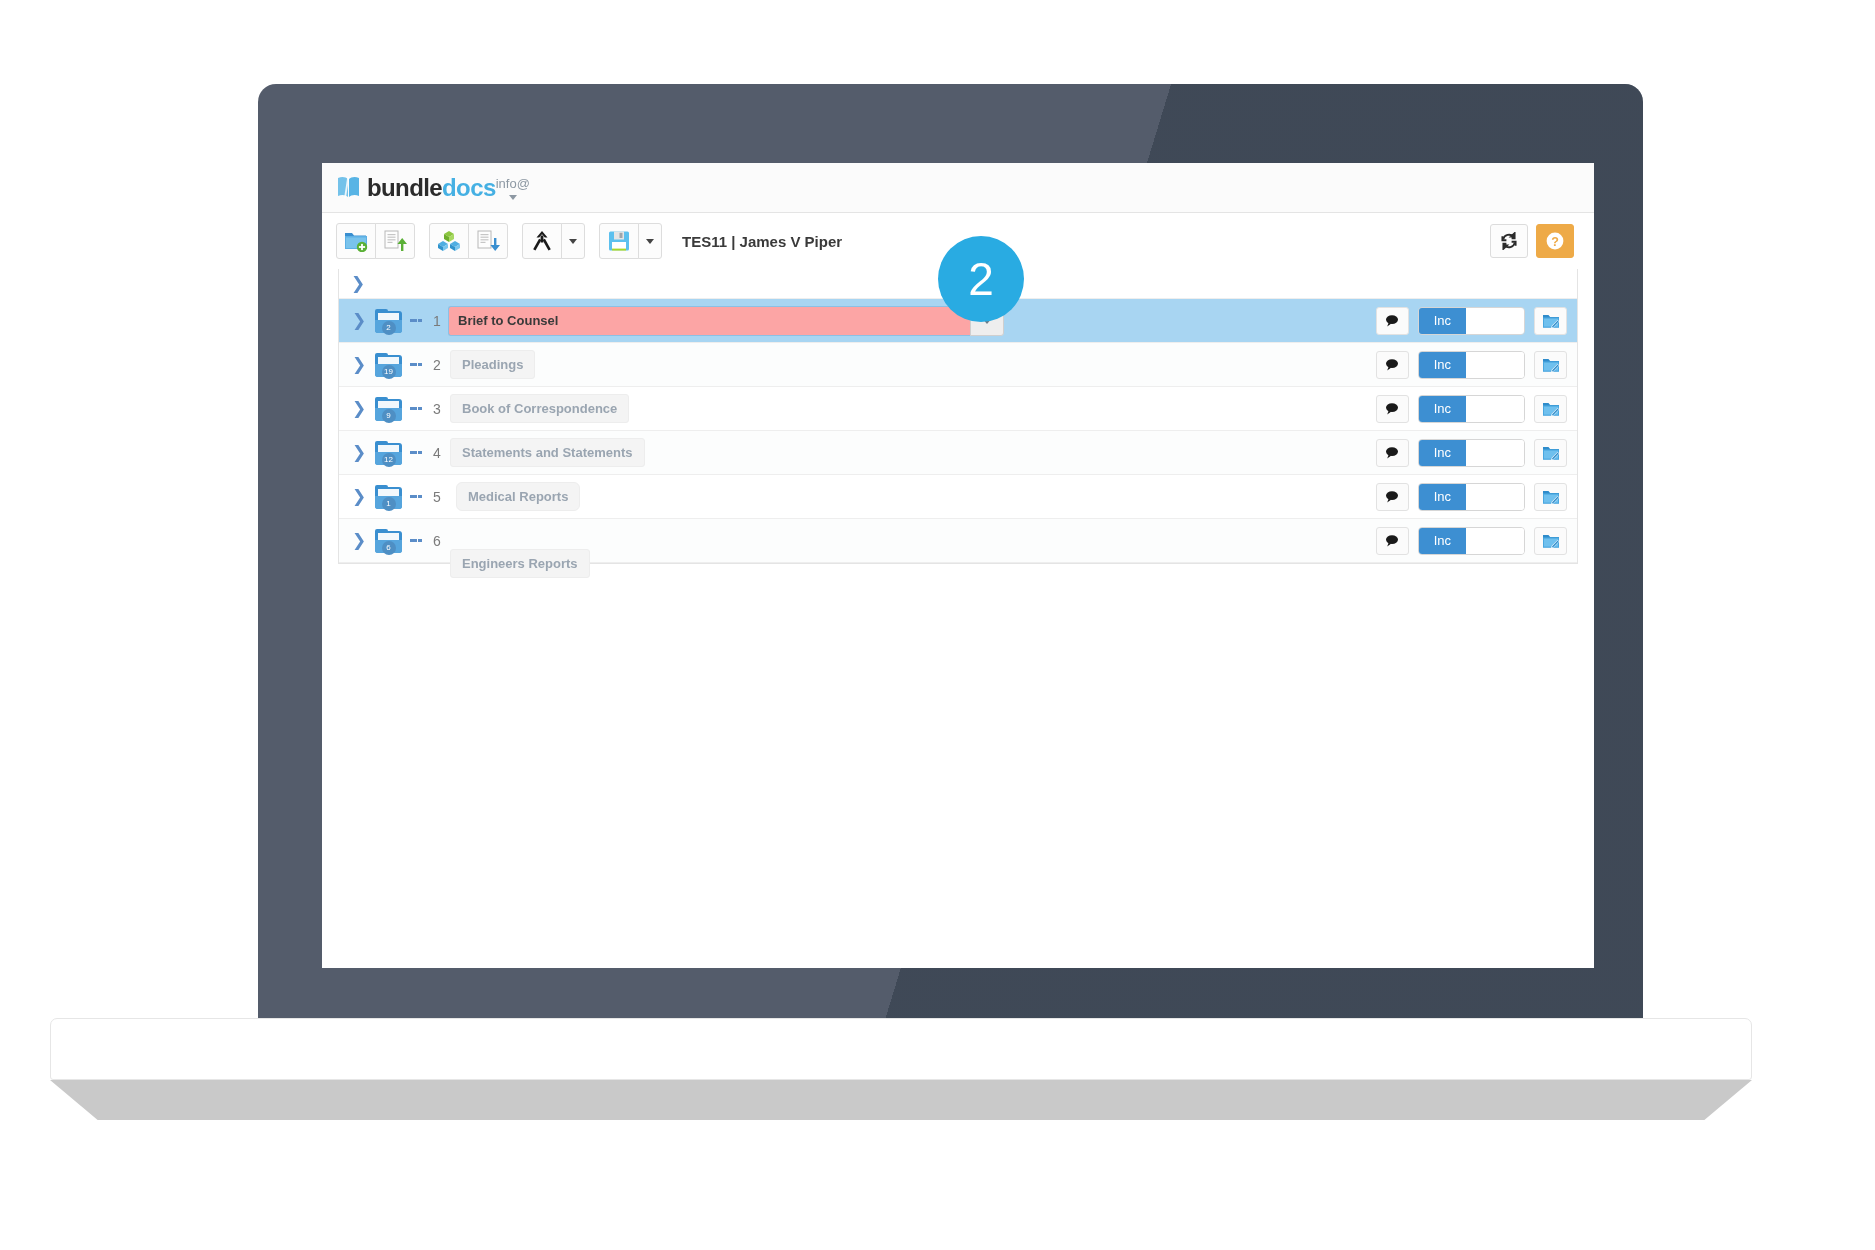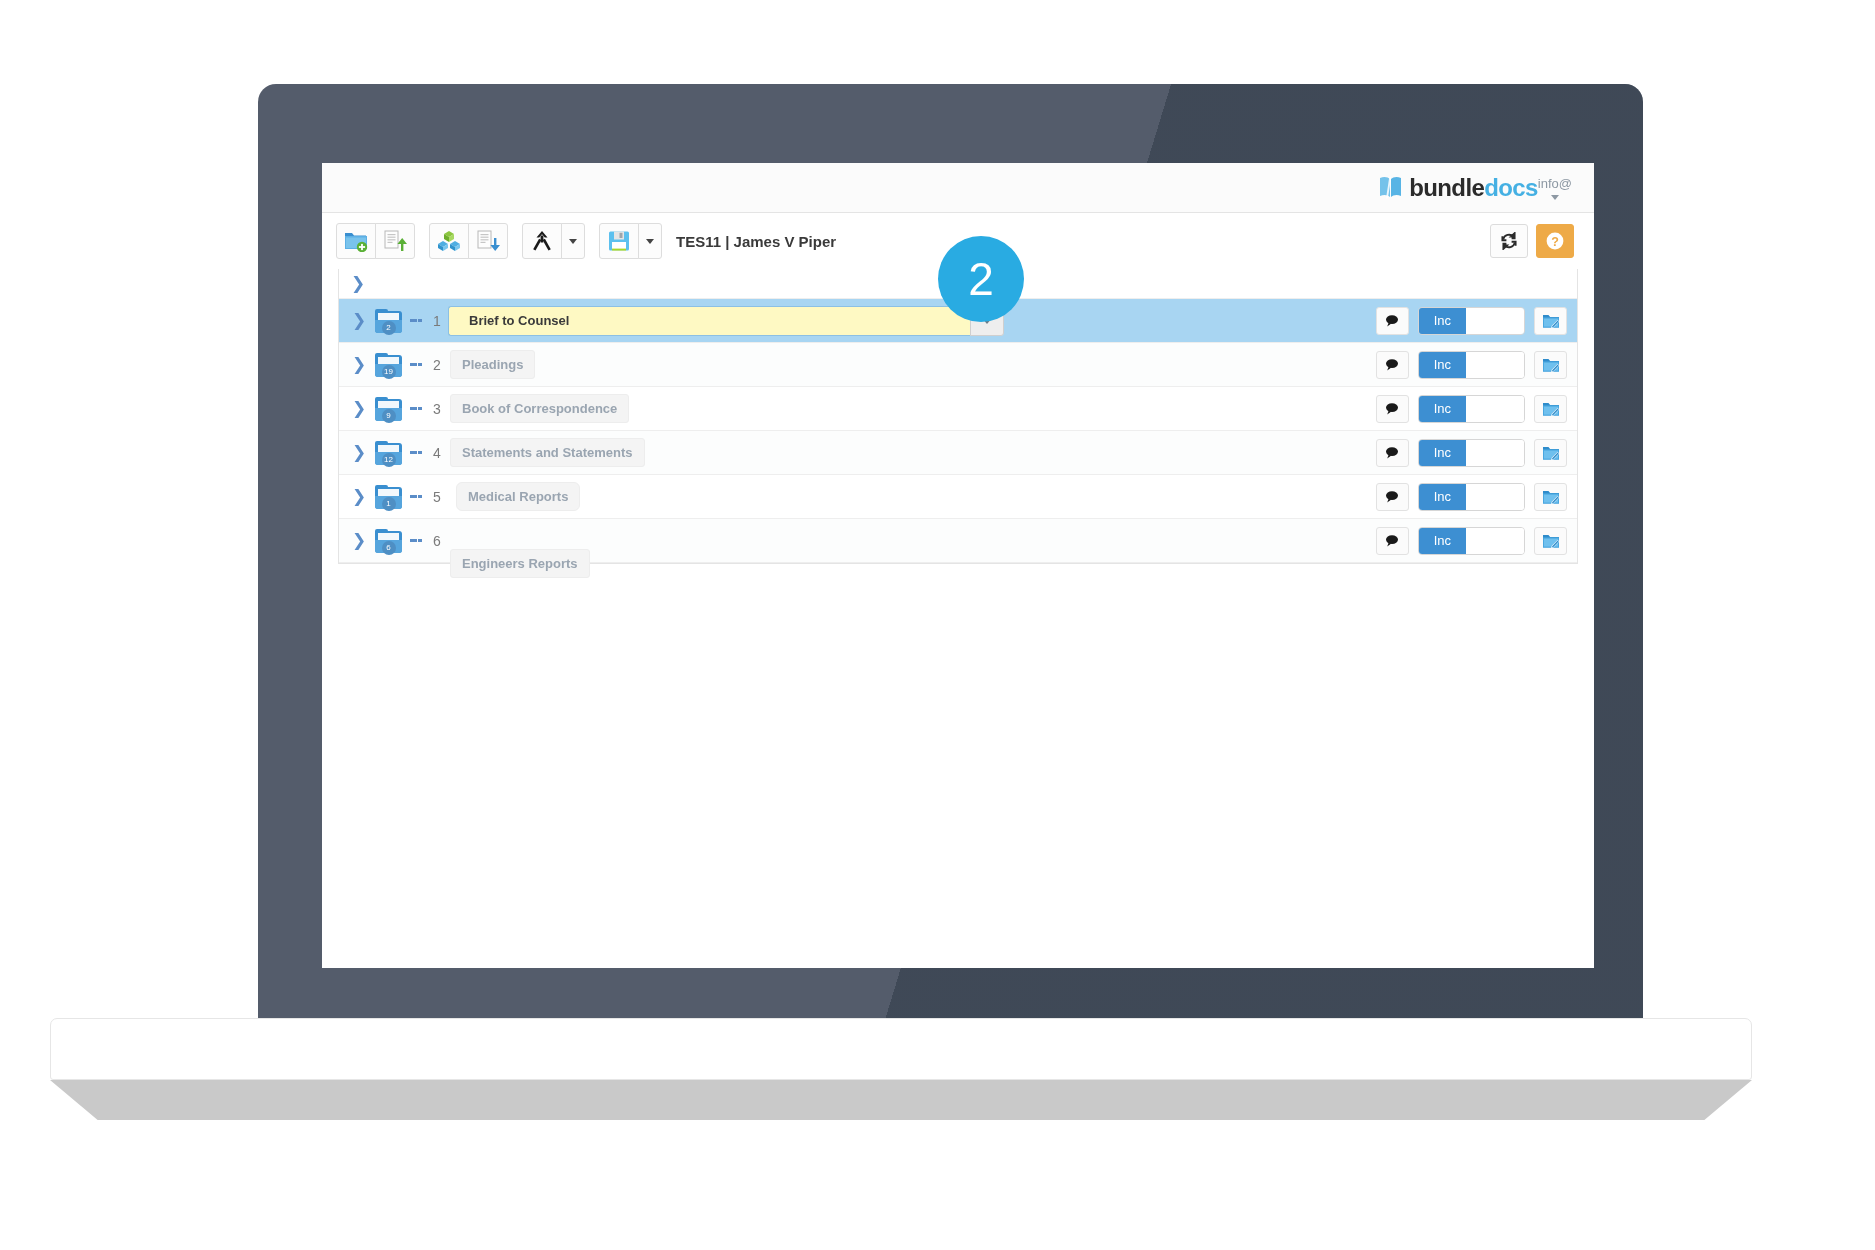--- a/index.html
+++ b/index.html
@@ -61,21 +61,21 @@
     position: absolute; left: 50%; top: 1080px; transform: translateX(-50%);
     width: 150px; height: 7px; background: #bdbdbd; border-radius: 0 0 6px 6px;
   }
 
   
   #app-header {
     position: relative;
     height: 50px;
     background: #fbfbfb;
     border-bottom: 1px solid #e4e4e4;
-    display: flex; align-items: center; justify-content: flex-end;
+    display: flex; align-items: center; justify-content: flex-start;
     padding: 0 22px 0 14px;
   }
   .logo-wrap { display: flex; align-items: center; gap: 5px; }
   .logo-mark { width: 26px; height: 25px; position: relative; }
   .logo-text { font-size: 24px; font-weight: bold; letter-spacing: -0.6px; }
   .logo-text .t1 { color: #2b2b2b; }
   .logo-text .t2 { color: #45b0e3; }
   #user-menu {
     display: flex; align-items: center; gap: 4px;
     color: #8d98a3; font-size: 13px; flex-direction: column;
@@ -105,21 +105,21 @@
   }
   .btn-group .tbtn:first-child { margin-left: 0; border-radius: 3px 0 0 3px; }
   .btn-group .tbtn:last-child  { border-radius: 0 3px 3px 0; }
   .btn-group .tbtn:only-child  { border-radius: 3px; }
   .tbtn.caret-btn { width: 24px; }
   .tbtn .mini-caret {
     width:0;height:0;border-left:4px solid transparent;border-right:4px solid transparent;border-top:5px solid #444;
   }
   #doc-title {
     font-size: 15px; font-weight: bold; color: #3a3a3a;
-    white-space: nowrap;
+    margin-left: 6px; white-space: nowrap;
   }
   #toolbar-right { margin-left: auto; display: flex; gap: 8px; }
   #refresh-btn {
     width: 38px; height: 34px; background: #fcfcfc; border: 1px solid #dcdcdc;
     border-radius: 3px; display:flex; align-items:center; justify-content:center;
   }
   #help-btn {
     width: 38px; height: 34px; background: #eeaa47; border: 1px solid #eeaa47;
     border-radius: 3px; display:flex; align-items:center; justify-content:center;
   }
@@ -189,23 +189,23 @@
     padding:6px 11px; white-space:nowrap;
   }
 
   
   .tree-row.editing { background:#a8d5f2; }
   .edit-shell {
     display:flex; align-items:stretch; flex:1; margin-left:4px; margin-right:6px;
     max-width: 556px;
   }
   .edit-input {
-    flex:1; height:30px; background:#fef9c3;
+    flex:1; height:30px; background:#fca5a5;
     border:1px solid #8cc0e4; border-right:none; border-radius:3px 0 0 3px;
-    display:flex; align-items:center; padding-left:20px;
+    display:flex; align-items:center; padding-left:9px;
     color:#3a3a3a; font-size:13px; font-weight:bold;
   }
   .edit-caret-btn {
     width:34px; background:#eeeeee; border:1px solid #cfcfcf;
     border-radius:0 3px 3px 0; display:flex; align-items:center; justify-content:center;
   }
   .edit-caret-btn .mini-caret2 {
     width:0;height:0;border-left:5px solid transparent;border-right:5px solid transparent;border-top:6px solid #6c7a85;
   }
 

